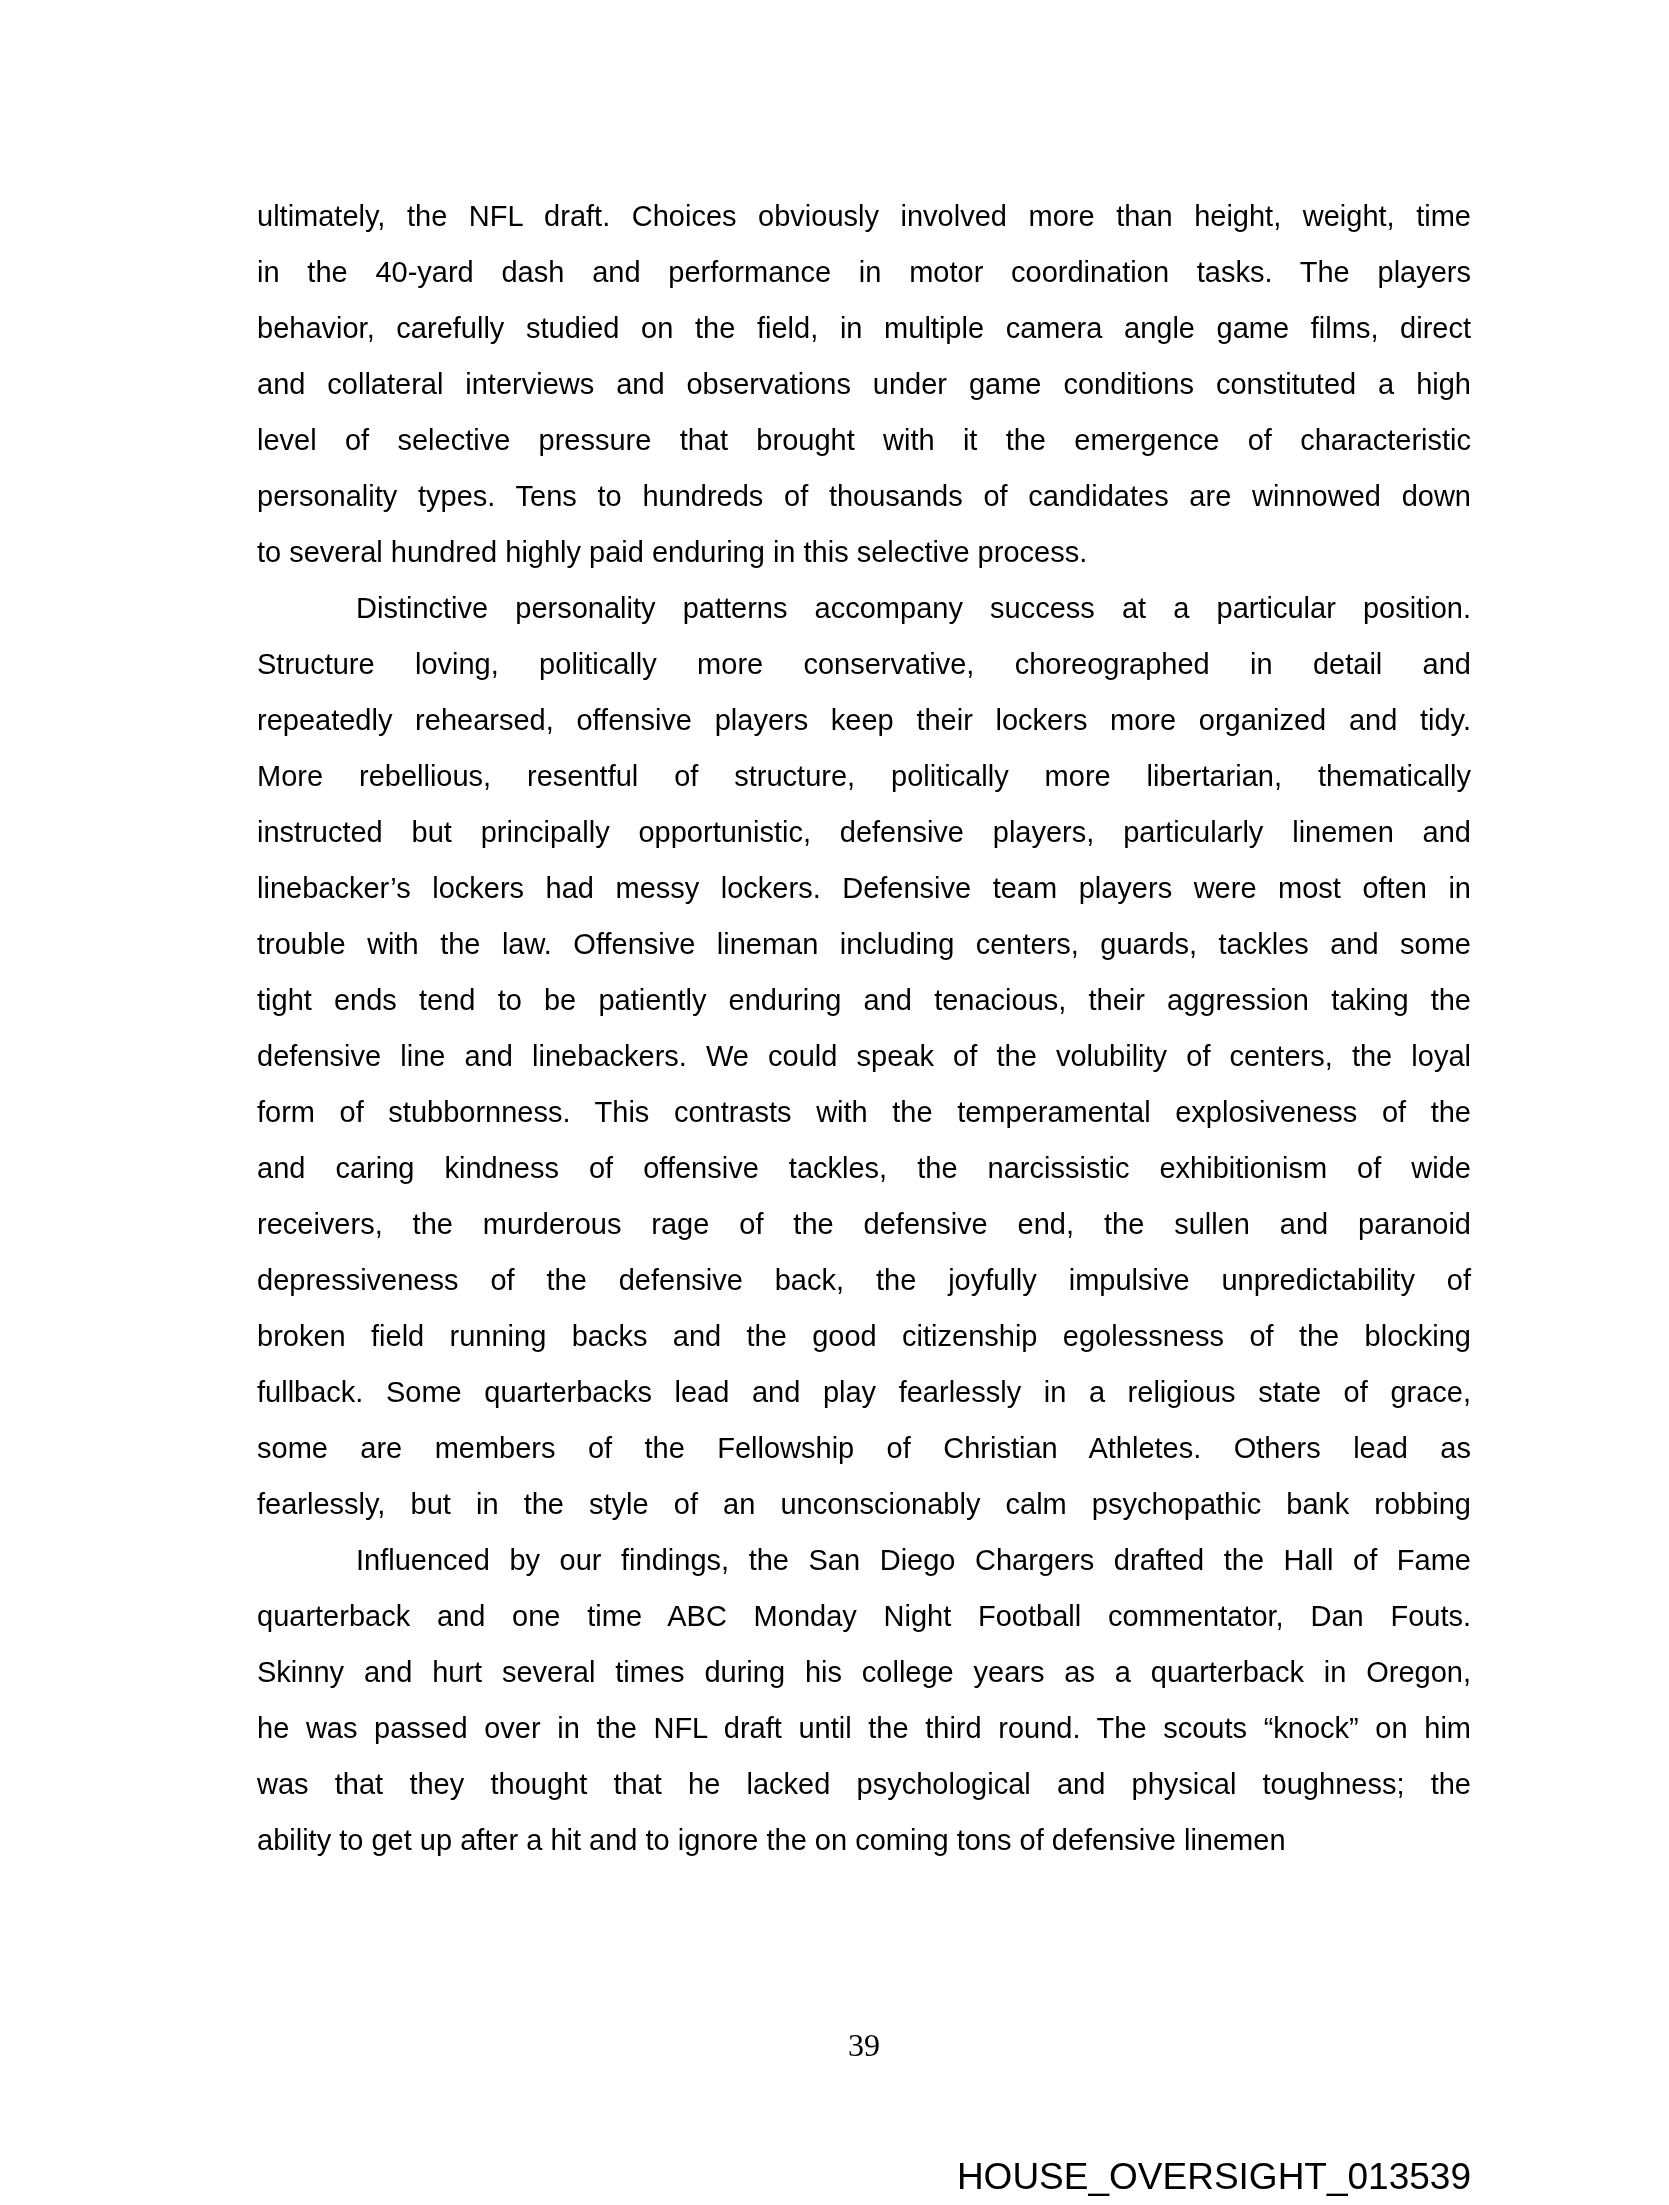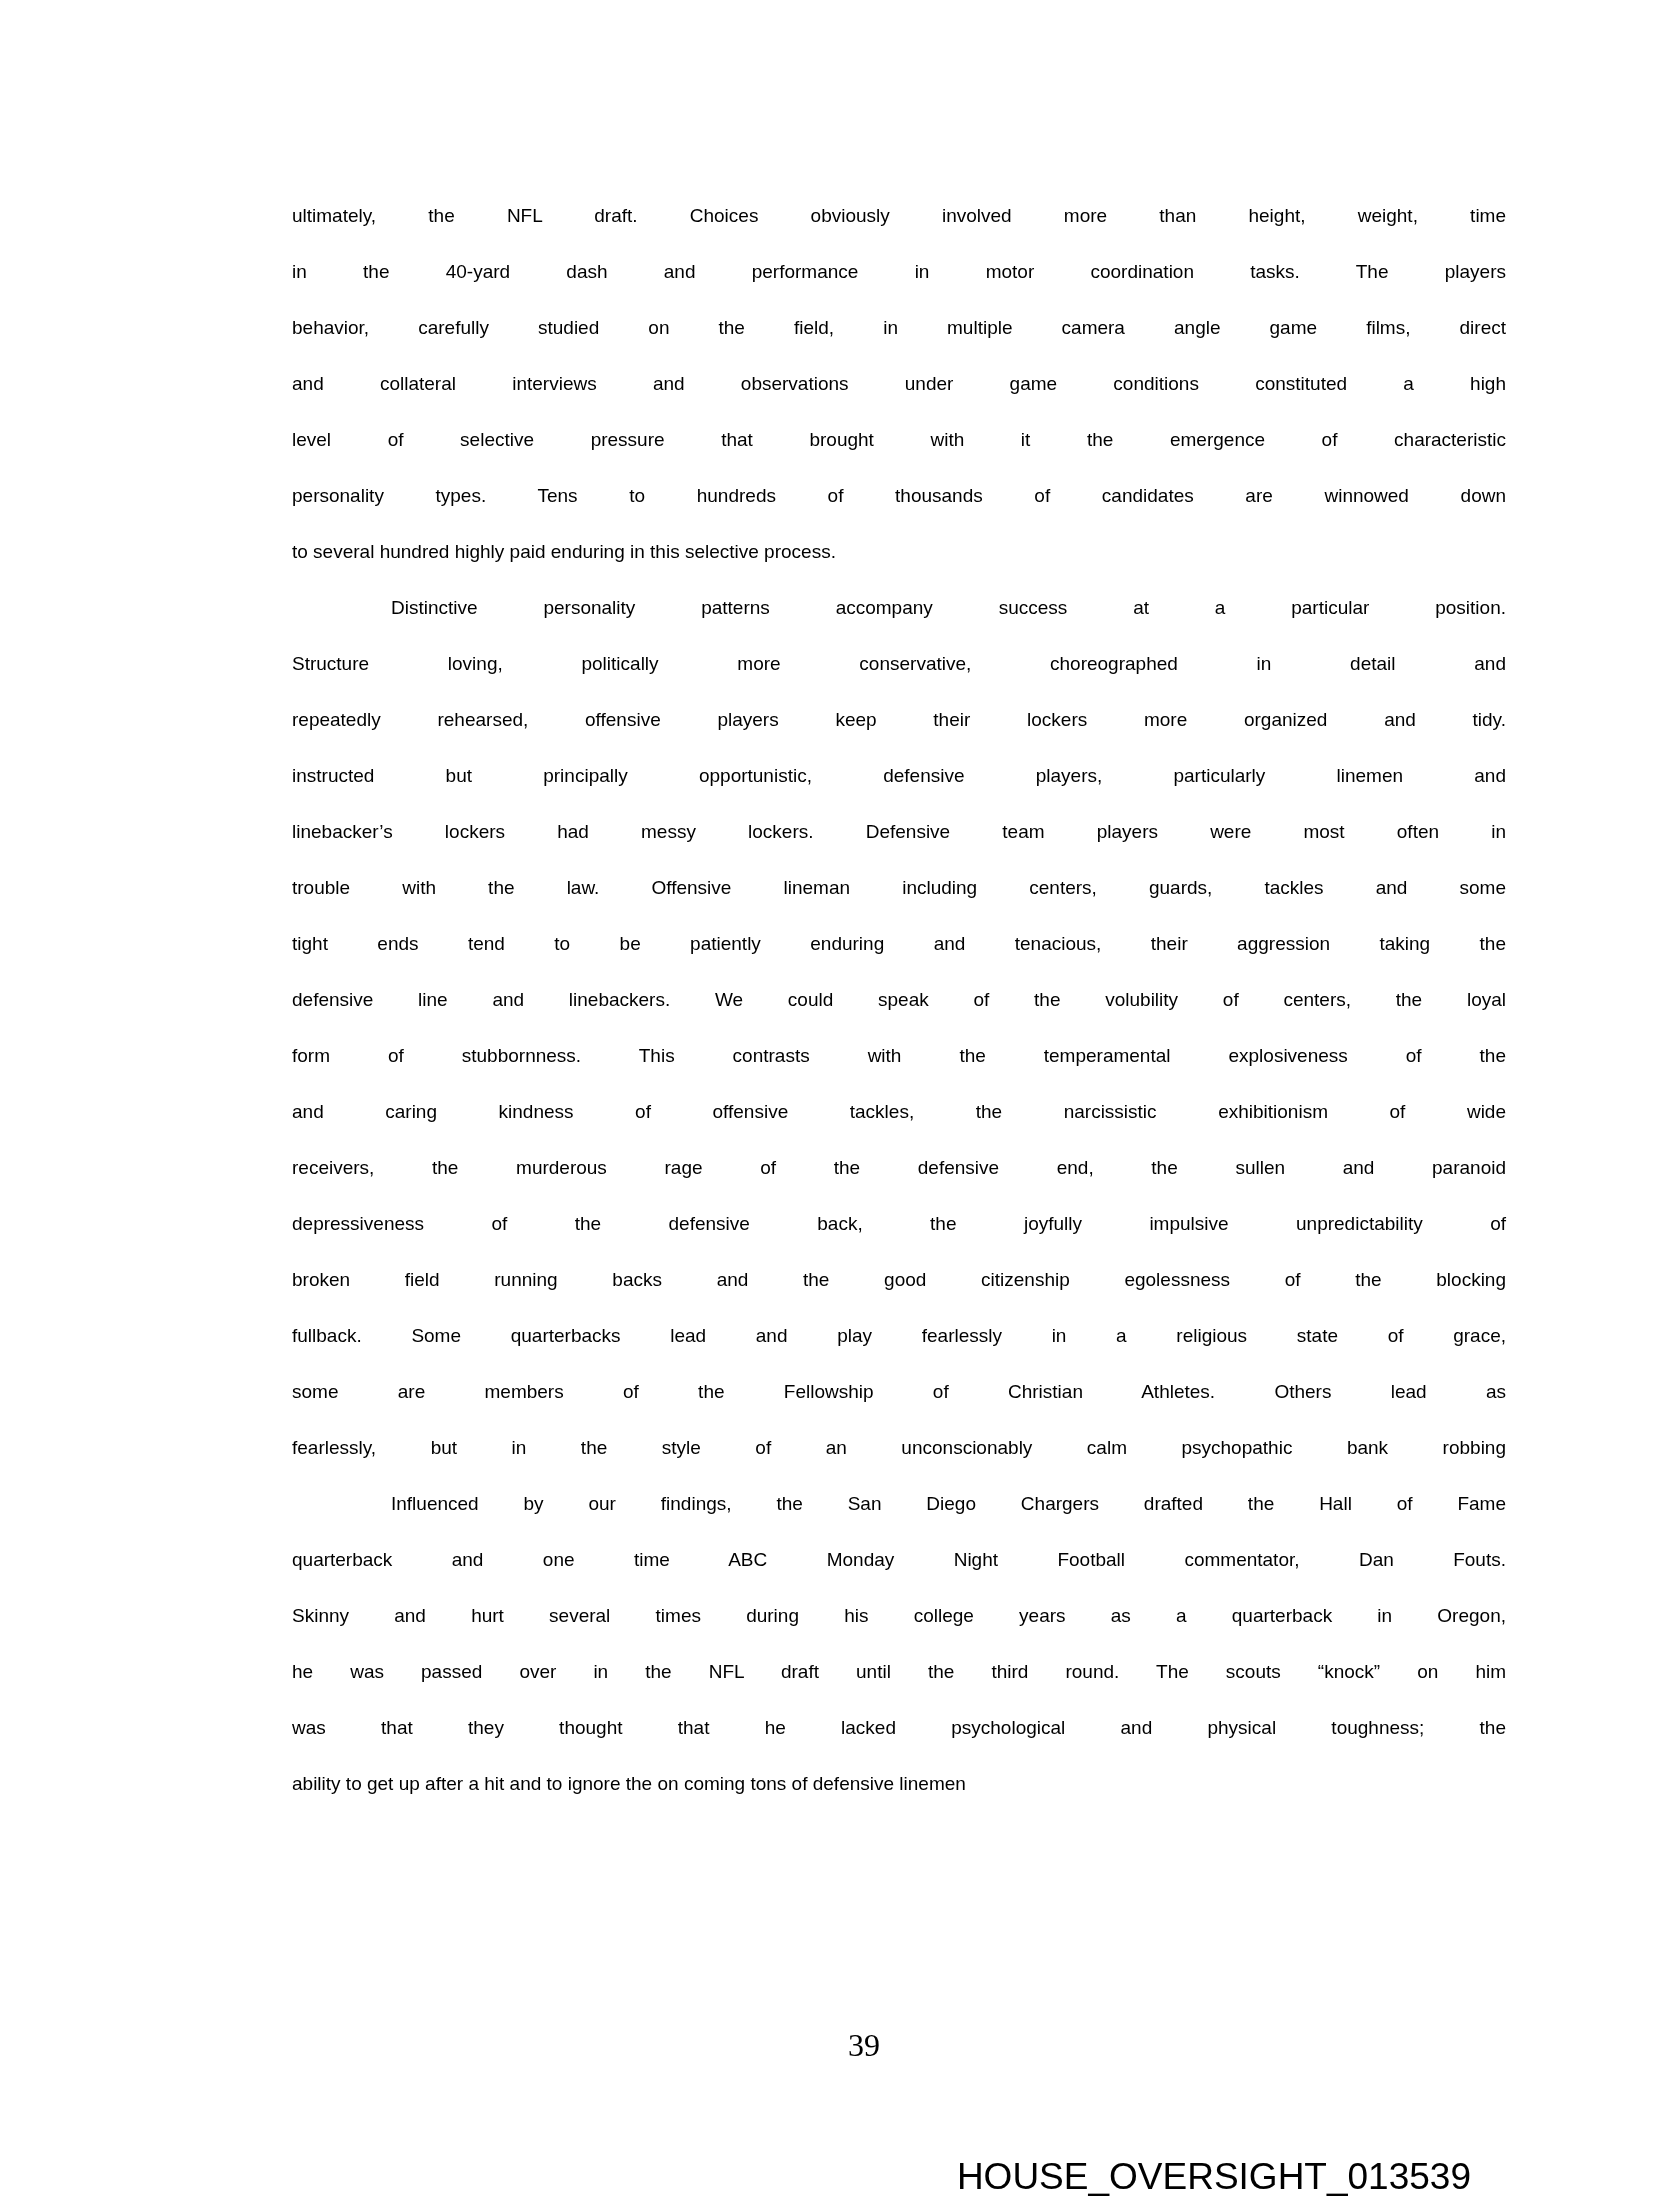--- a/index.html
+++ b/index.html
@@ -13,23 +13,22 @@
     position: relative;
     overflow: hidden;
     color: #000000;
   }
   .body-text {
     position: absolute;
     left: 257px;
     top: 188px;
     width: 1214px;
     font-family: "Liberation Sans", sans-serif;
-    font-size: 19px;
+    font-size: 29px;
     line-height: 56px;
-    margin-left: 35px;
   }
   .para { margin: 0; padding: 0; }
   .line {
     display: block;
     white-space: nowrap;
     text-align: justify;
     text-align-last: justify;
     height: 56px;
   }
   .line.last {
@@ -68,20 +67,21 @@
       <span class="line" style="white-space: nowrap;">behavior, carefully studied on the field, in multiple camera angle game films, direct</span>
       <span class="line" style="white-space: nowrap;">and collateral interviews and observations under game conditions constituted a high</span>
       <span class="line" style="white-space: nowrap;">level of selective pressure that brought with it the emergence of characteristic</span>
       <span class="line" style="white-space: nowrap;">personality types. Tens to hundreds of thousands of candidates are winnowed down</span>
       <span class="line last">to several hundred highly paid enduring in this selective process.</span>
     </div>
   <div class="para">
       <span class="line indent" style="white-space: nowrap;">Distinctive personality patterns accompany success at a particular position.</span>
       <span class="line" style="white-space: nowrap;">Structure loving, politically more conservative, choreographed in detail and</span>
       <span class="line" style="white-space: nowrap;">repeatedly rehearsed, offensive players keep their lockers more organized and tidy.</span>
+      <span class="line" style="white-space: nowrap;">More rebellious, resentful of structure, politically more libertarian, thematically</span>
       <span class="line" style="white-space: nowrap;">instructed but principally opportunistic, defensive players, particularly linemen and</span>
       <span class="line" style="white-space: nowrap;">linebacker’s lockers had messy lockers. Defensive team players were most often in</span>
       <span class="line" style="white-space: nowrap;">trouble with the law. Offensive lineman including centers, guards, tackles and some</span>
       <span class="line" style="white-space: nowrap;">tight ends tend to be patiently enduring and tenacious, their aggression taking the</span>
       <span class="line" style="white-space: nowrap;">defensive line and linebackers. We could speak of the volubility of centers, the loyal</span>
       <span class="line" style="white-space: nowrap;">form of stubbornness. This contrasts with the temperamental explosiveness of the</span>
       <span class="line" style="white-space: nowrap;">and caring kindness of offensive tackles, the narcissistic exhibitionism of wide</span>
       <span class="line" style="white-space: nowrap;">receivers, the murderous rage of the defensive end, the sullen and paranoid</span>
       <span class="line" style="white-space: nowrap;">depressiveness of the defensive back, the joyfully impulsive unpredictability of</span>
       <span class="line" style="white-space: nowrap;">broken field running backs and the good citizenship egolessness of the blocking</span>

